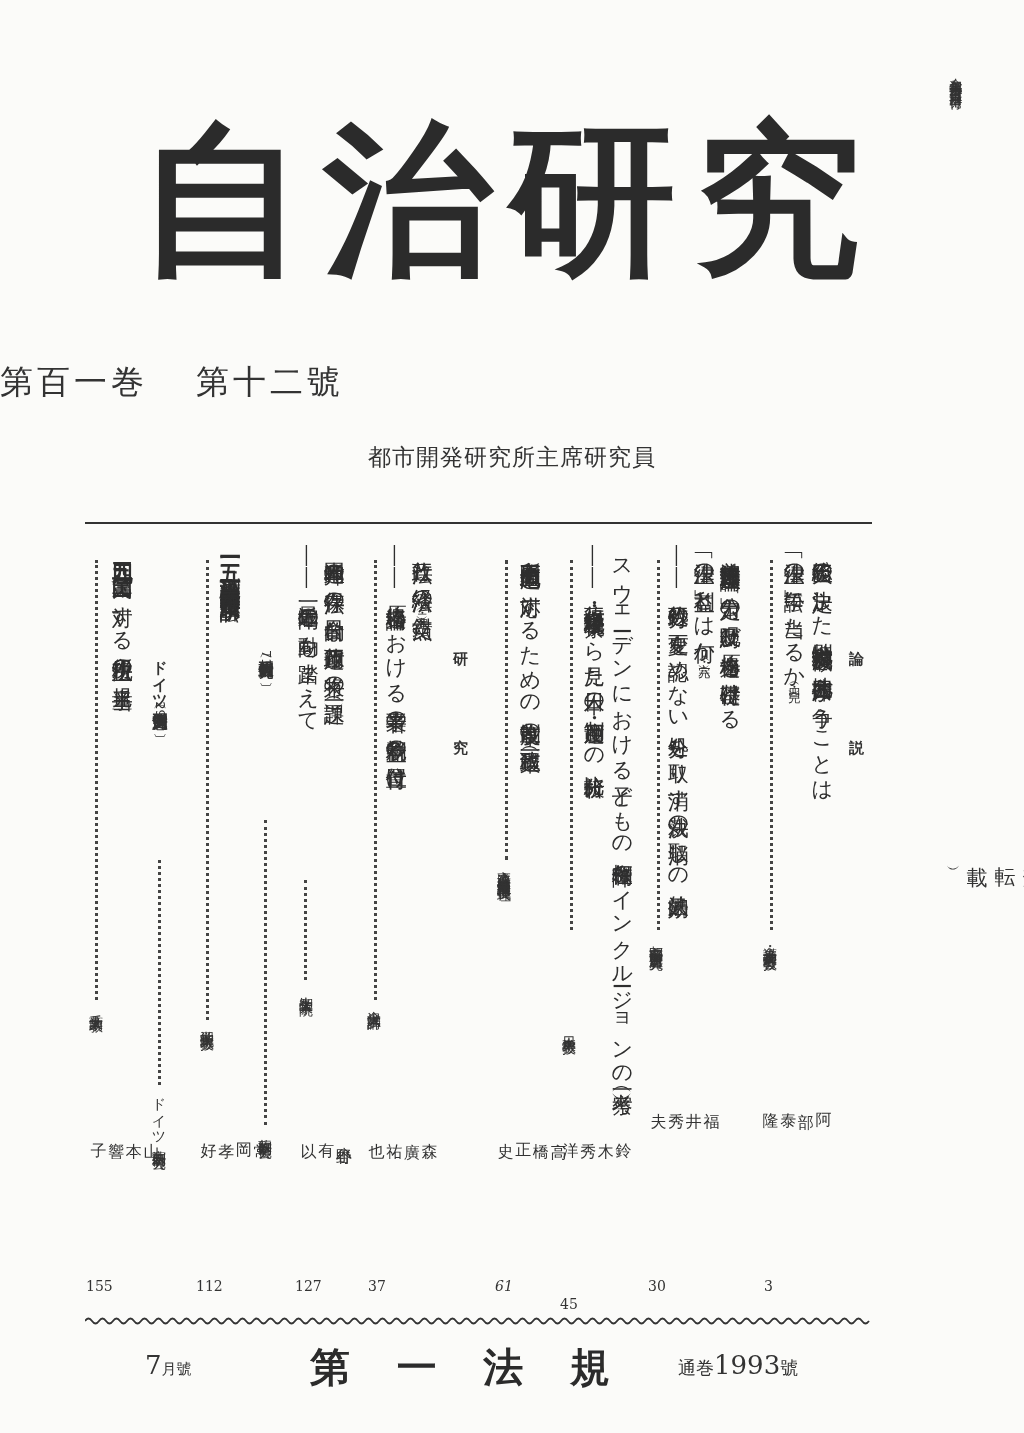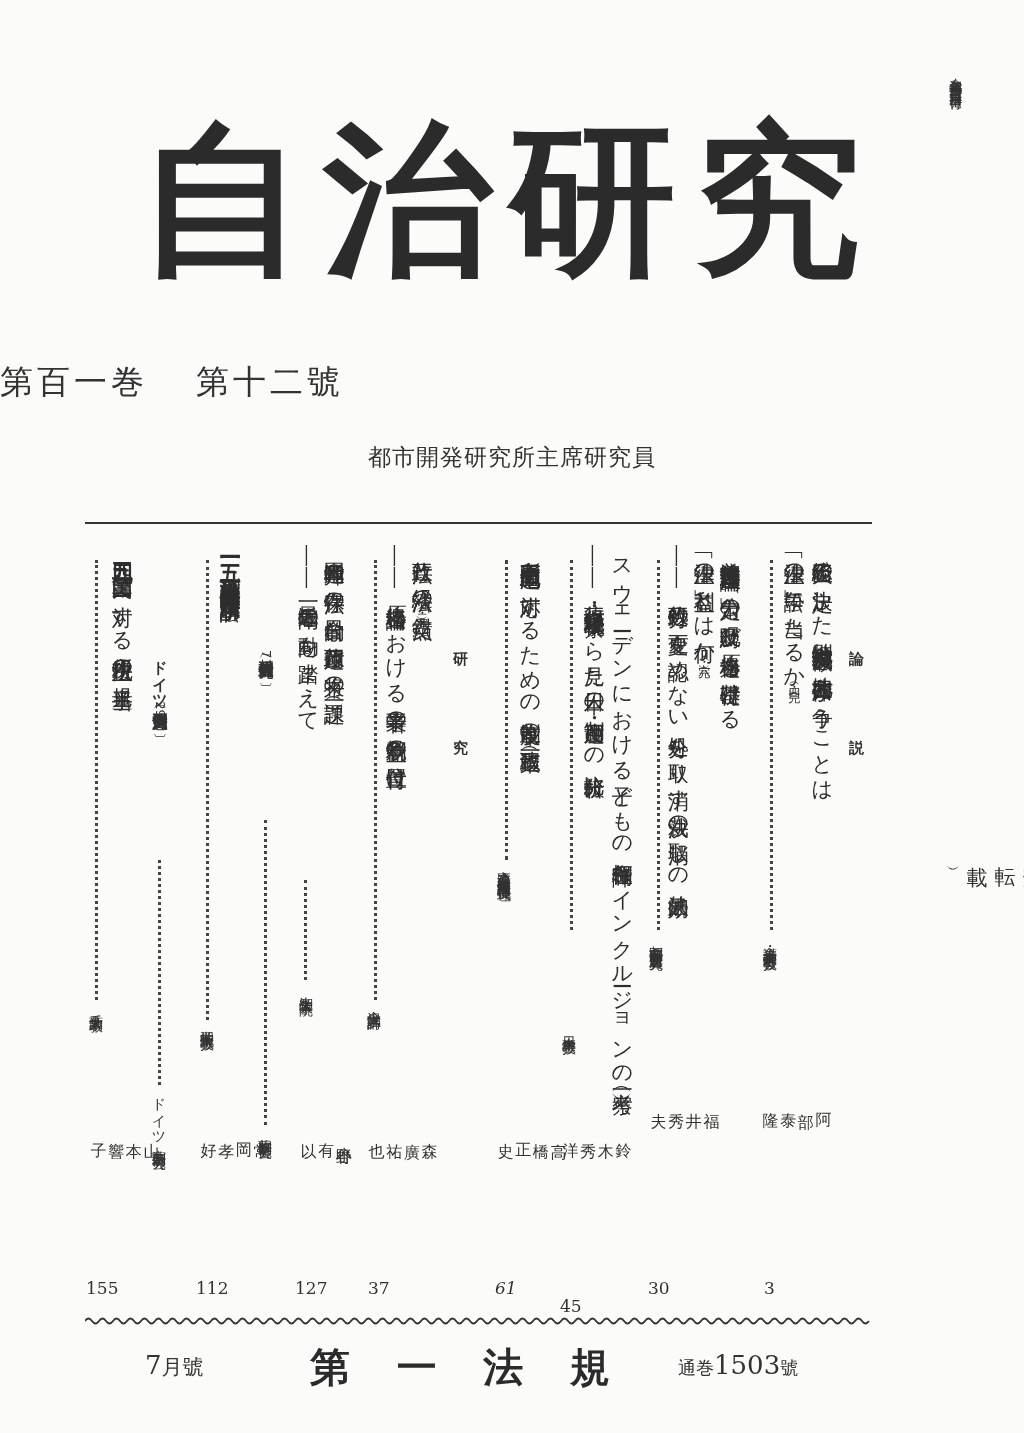--- a/index.html
+++ b/index.html
@@ -36,31 +36,31 @@
     letter-spacing: 1px;
   }
   .kinsai {
     position: absolute; left: 945px; top: 850px; font-size: 21px; color: #333;
   }
   .kinsai .k { display: block; }
   .rule-top { position: absolute; left: 85px; top: 522px; width: 787px; height: 2px; background: #333; }
   .col-text { font-size: 21px; line-height: 1.15; color: #2e2e2e; letter-spacing: 1px; }
   .col-sub  { font-size: 14px; line-height: 1.1; color: #333; letter-spacing: 1px; }
   .name-ch  { font-size: 16px; display: block; margin: 0 0 17px 0; text-align:center; }
-  .page-no  { font-size: 17px; color: #333; }
+  .page-no  { font-size: 14px; color: #333; }
   .dots {
     position: absolute; width: 0; border-left: 3px dotted #444;
   }
   .section-label { font-family: "DejaVu Sans", sans-serif; font-weight: bold; font-size: 15px; color: #333; }
   .small-paren { font-size: 12px; }
   .wavy {
     position: absolute; left: 85px; top: 1316px; width: 785px; height: 10px;
   }
   .footer-left { position: absolute; left: 145px; top: 1350px; font-size: 26px; color: #333; }
-  .footer-left .s { font-size: 21px; }
+  .footer-left .s { font-size: 15px; }
   .footer-center {
     position: absolute; left: 310px; top: 1340px; width: 300px;
     display: flex; justify-content: space-between;
     font-family: "DejaVu Sans", sans-serif; font-weight: bold; font-size: 40px; color: #2b2b2b;
   }
   .footer-right { position: absolute; left: 678px; top: 1350px; font-size: 26px; color: #333; }
   .footer-right .s { font-size: 18px; }
 </style>
 </head>
 <body>
@@ -240,14 +240,14 @@
 <div class="footer-left">
   <span>7</span><span class="s">月號</span>
 </div>
 <div class="footer-center">
   <span>第</span>
   <span>一</span>
   <span>法</span>
   <span>規</span>
 </div>
 <div class="footer-right">
-  <span class="s">通巻</span><span>1503</span><span class="s">號</span>
+  <span class="s">通巻</span><span>1993</span><span class="s">號</span>
 </div>
 
 </body></html>

